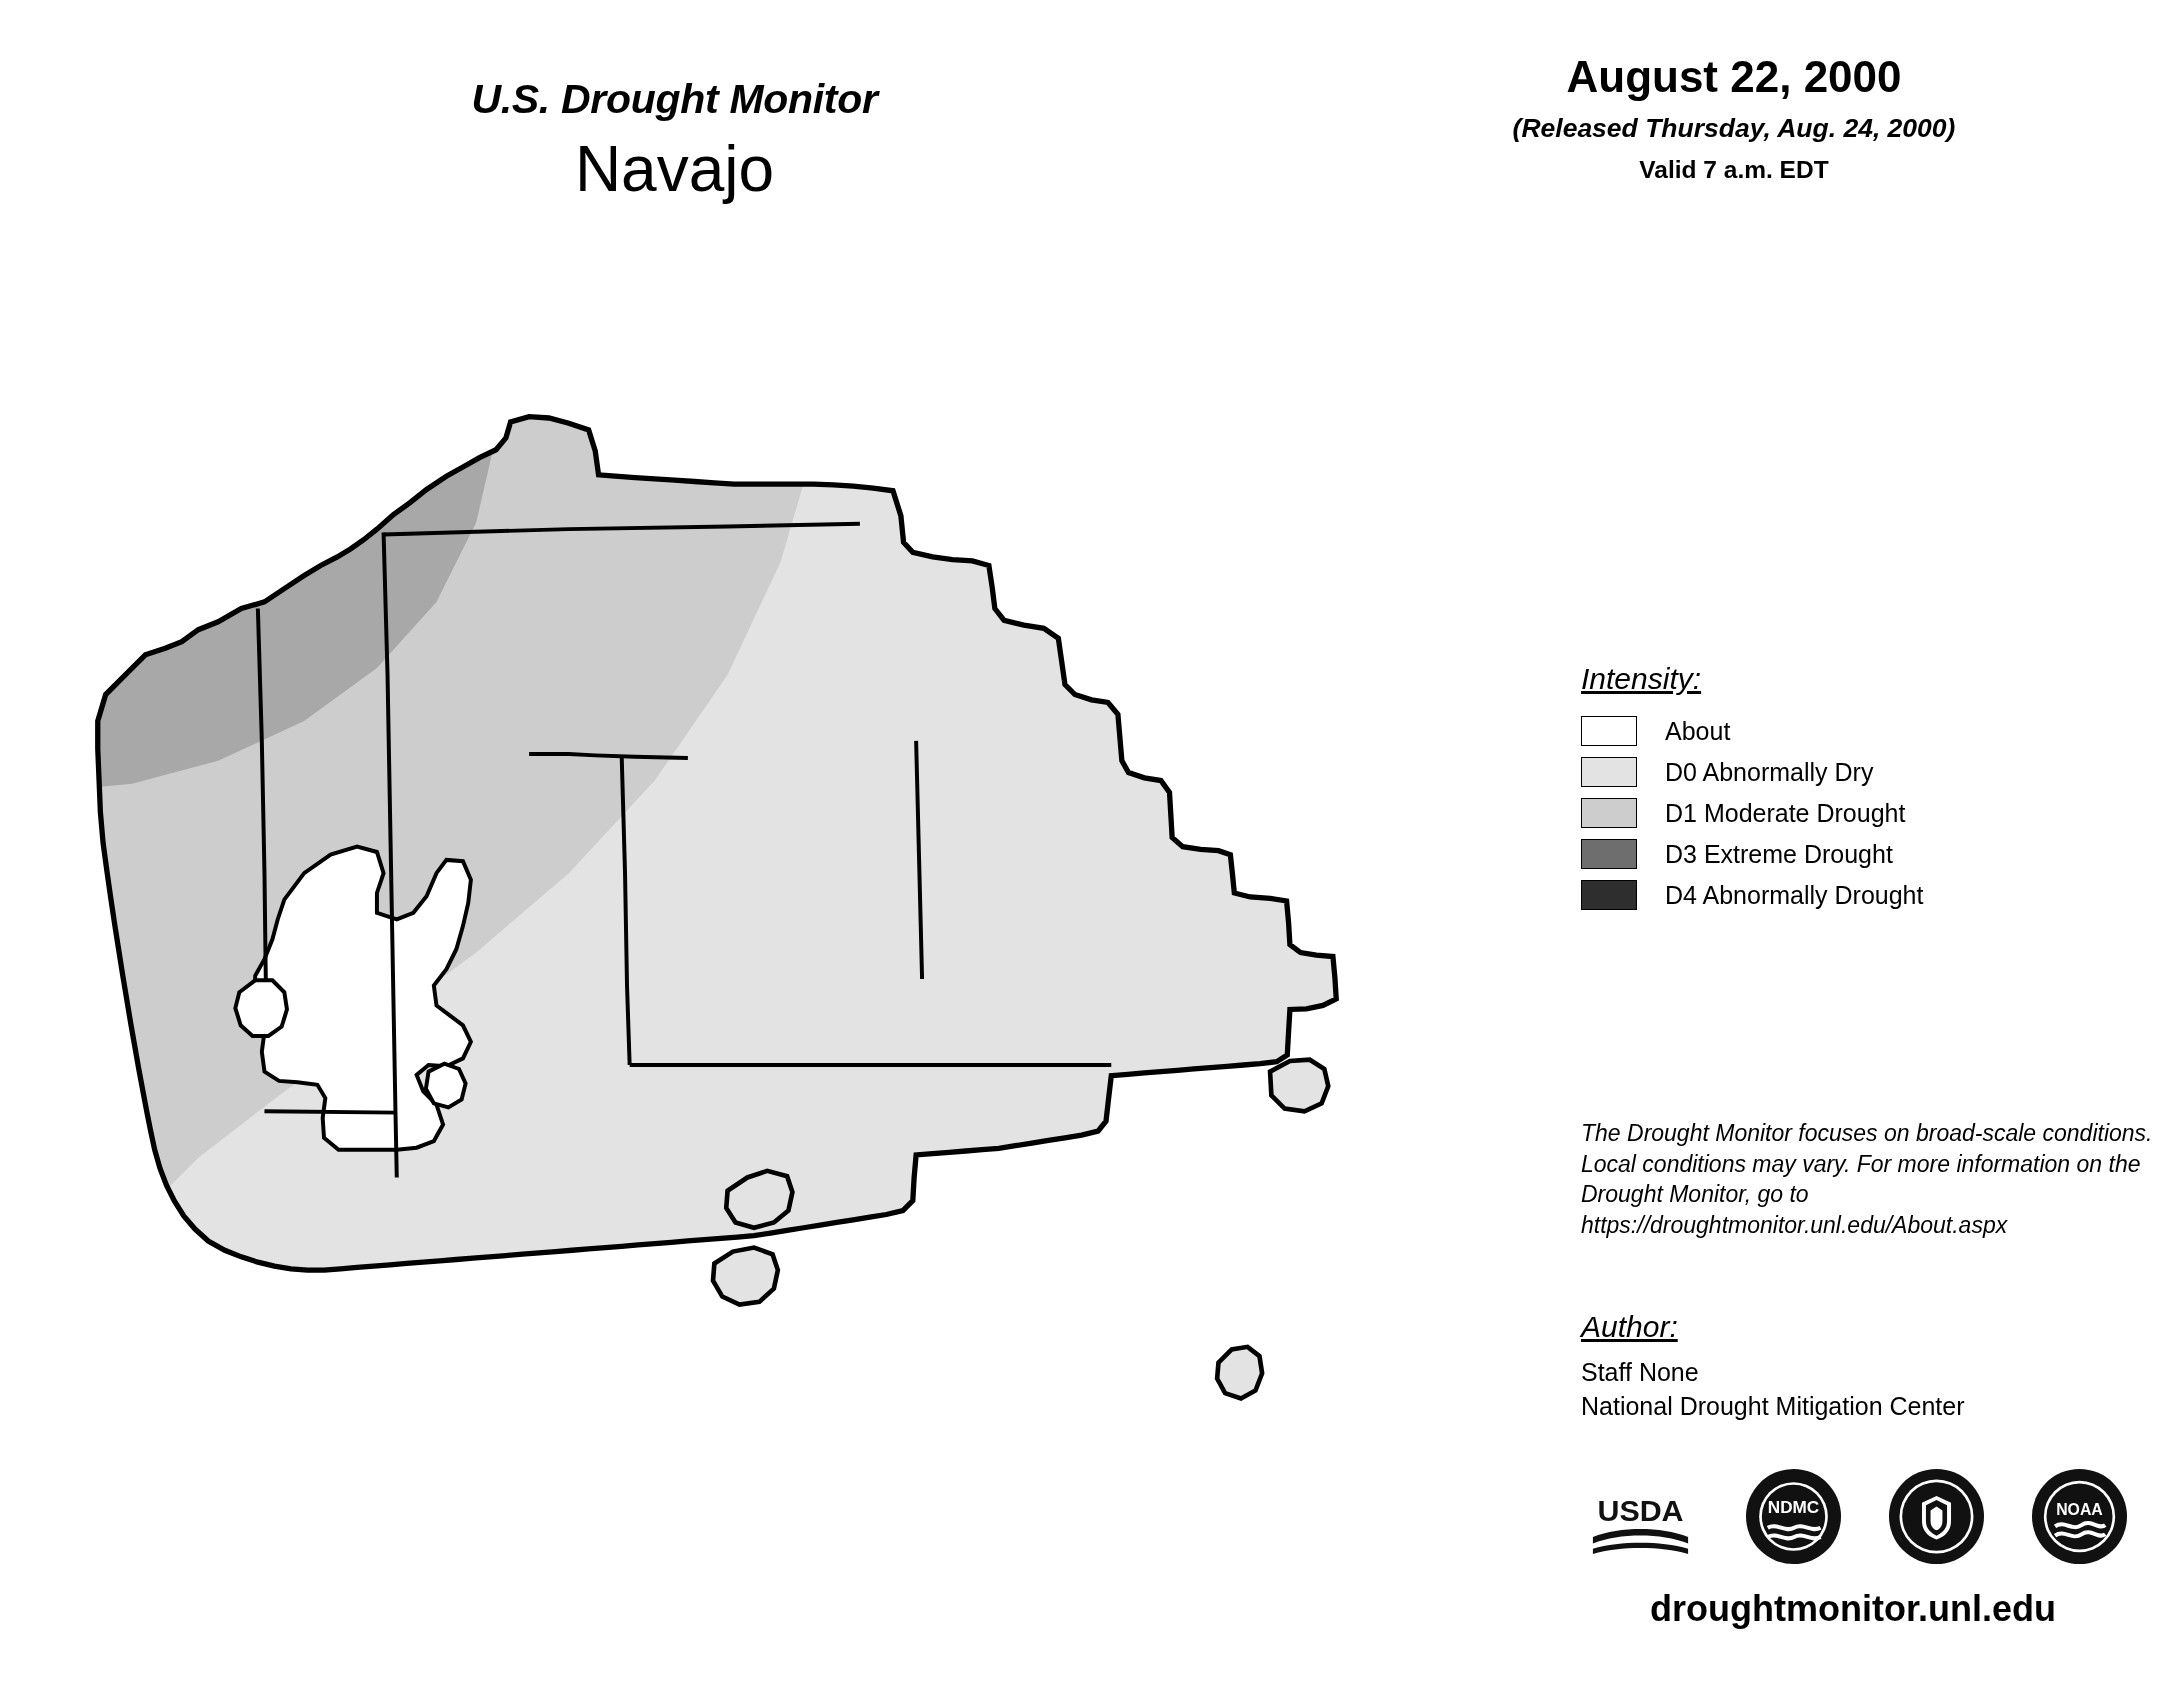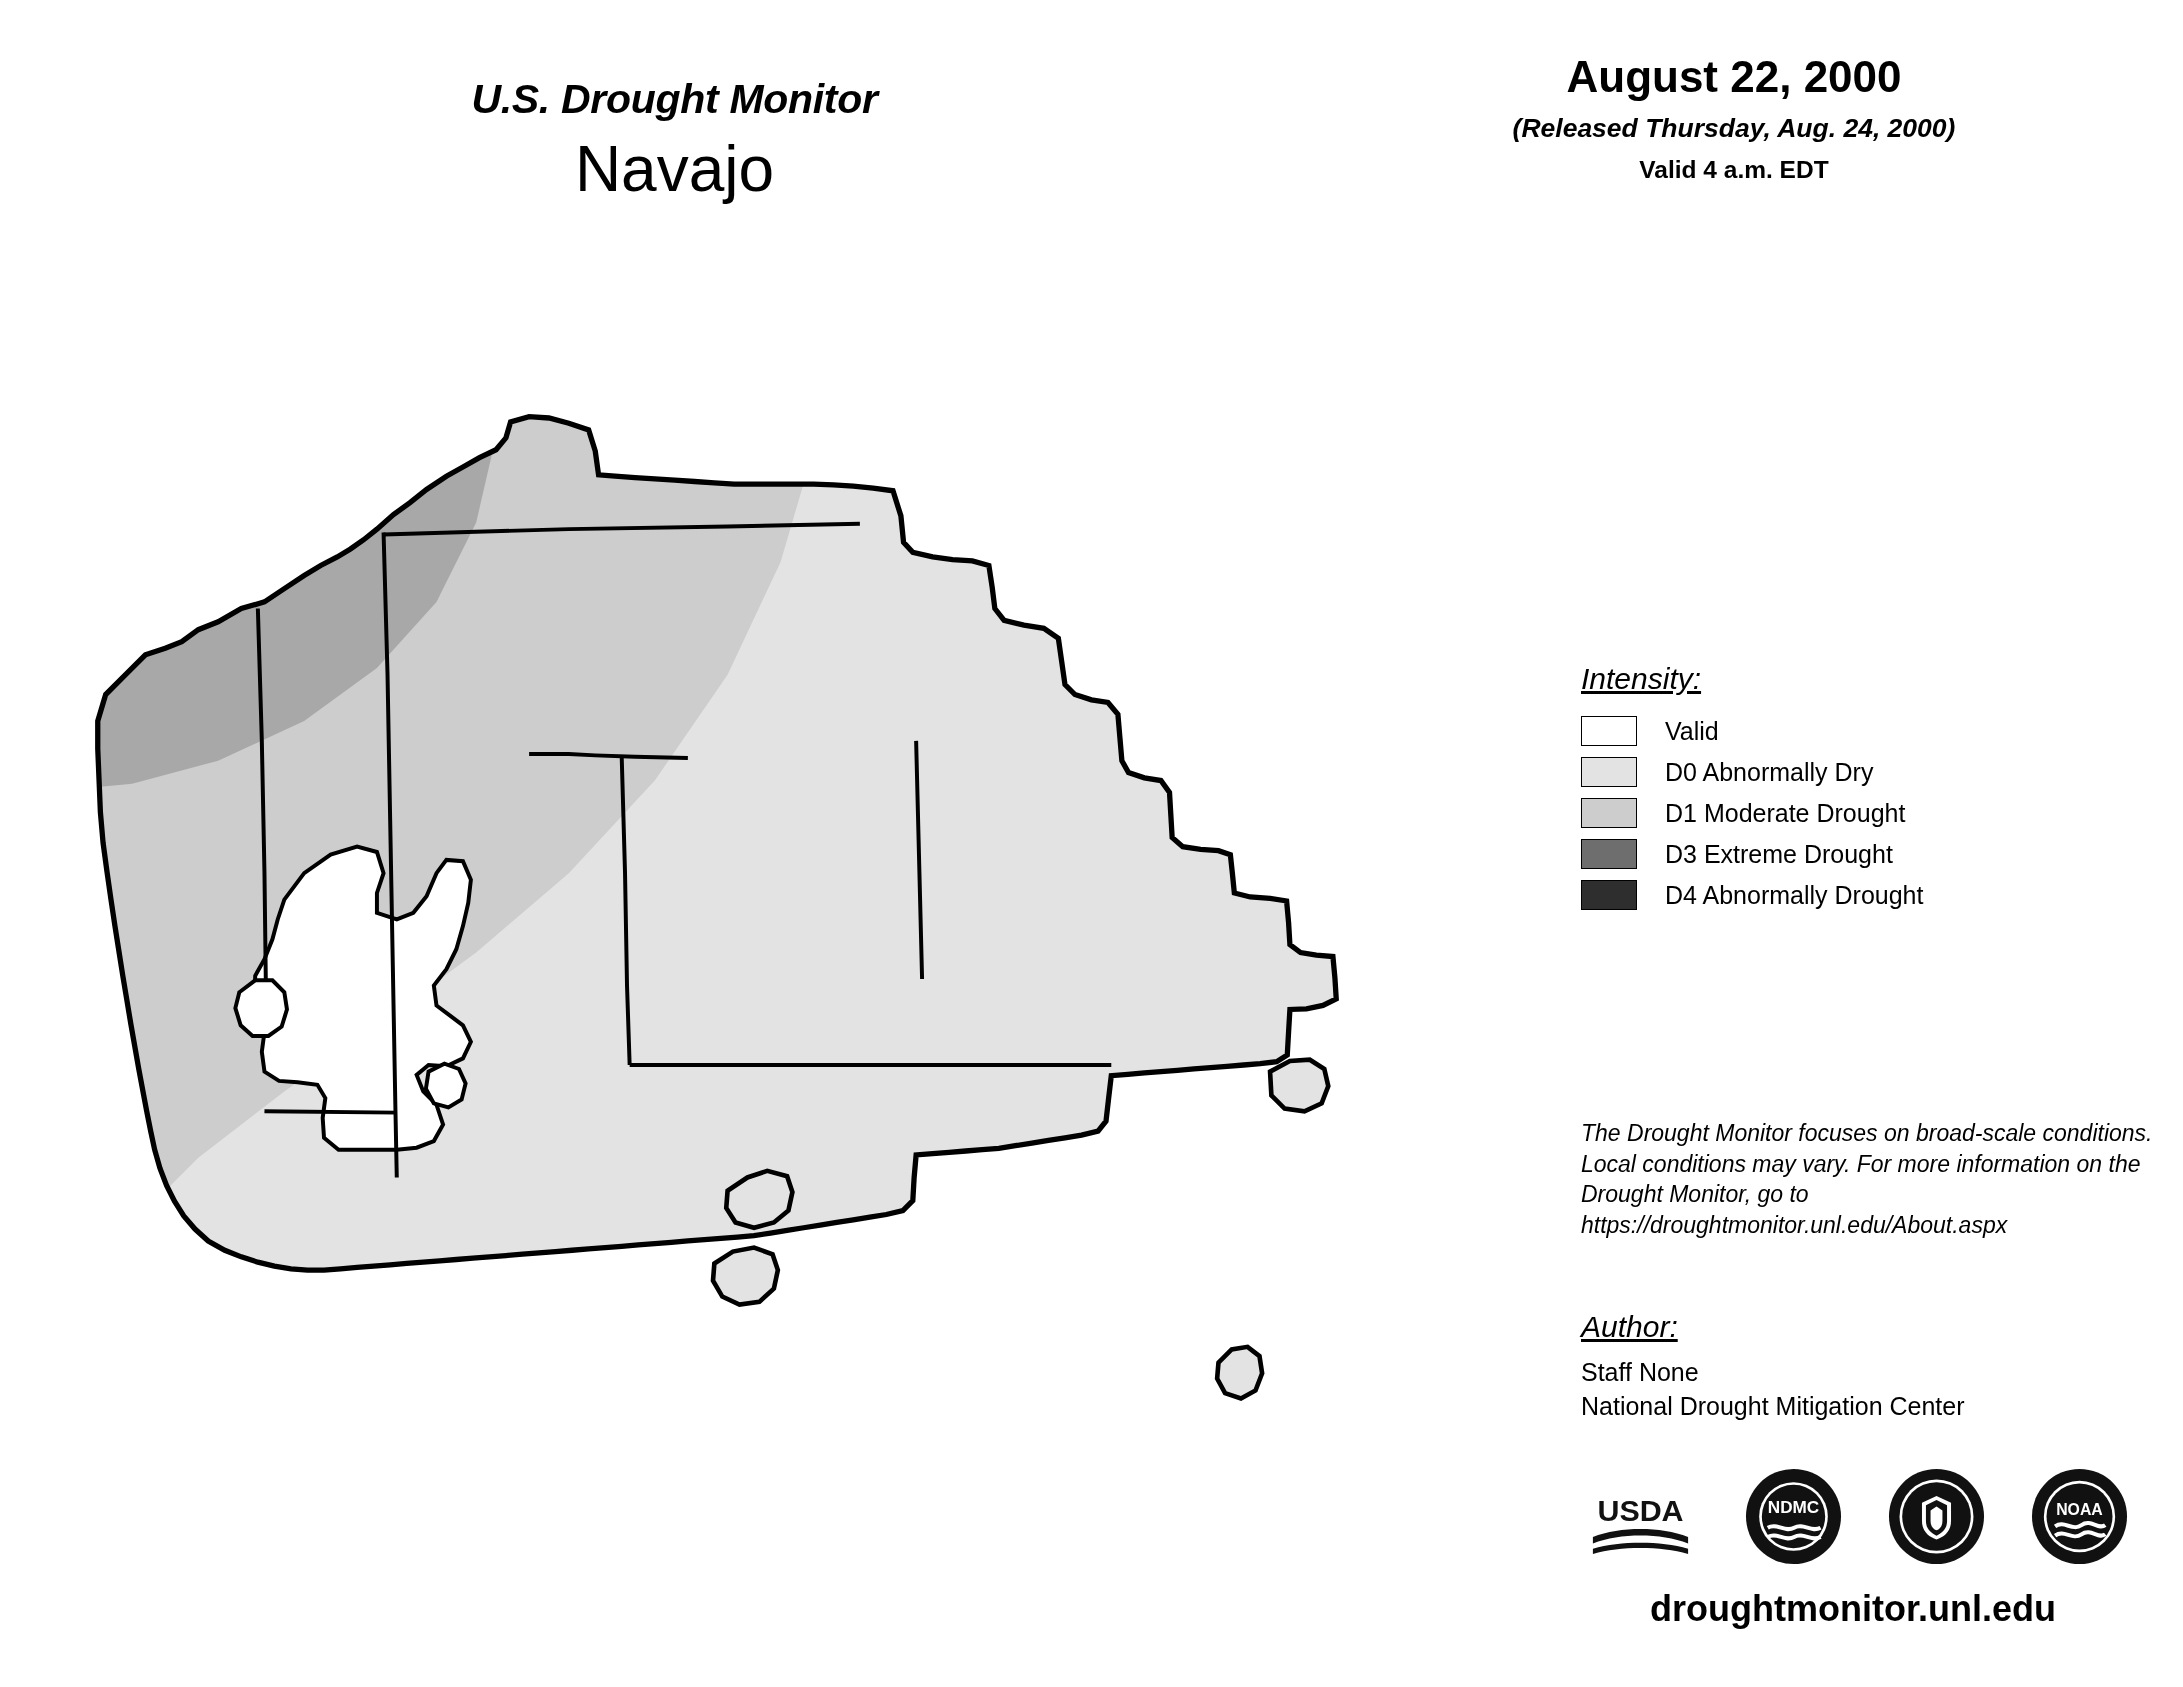--- a/index.html
+++ b/index.html
@@ -159,21 +159,21 @@
 <body>
 
 <div id="header-title-block">
   <div id="dm-product-name">U.S. Drought Monitor</div>
   <div id="region-name">Navajo</div>
 </div>
 
 <div id="header-date-block">
   <div id="valid-date">August 22, 2000</div>
   <div id="release-date">(Released Thursday, Aug. 24, 2000)</div>
-  <div id="valid-time">Valid 4 a.m. EDT</div>
+  <div id="valid-time">Valid 7 a.m. EDT</div>
 </div>
 
 <div id="map-area">
   <svg id="map-svg" width="1429" height="1138" viewBox="0 0 2160 1720" xmlns="http://www.w3.org/2000/svg">
     <defs>
       <clipPath id="navajo-clip">
         <path d="M48,470
                  L60,430 L90,400 L120,370 L150,360 L175,350 L200,332 L230,320
                  L265,300 L300,290 L330,270 L360,250 L385,235 L410,222 L430,210
                  L450,196 L470,180 L495,158 L520,140 L545,120 L575,100 L600,86
@@ -297,21 +297,21 @@
                L1798,1482 L1776,1494 L1752,1486 L1740,1464 Z"></path>
     </g>
   </svg>
 </div>
 
 <div id="legend-panel">
   <div id="legend-title">Intensity:</div>
 
   <div class="legend-row">
     <span class="legend-swatch" style="background:#ffffff"></span>
-    <span class="legend-label">Valid</span>
+    <span class="legend-label">About</span>
   </div>
   <div class="legend-row">
     <span class="legend-swatch" style="background:#e3e3e3"></span>
     <span class="legend-label">D0 Abnormally Dry</span>
   </div>
   <div class="legend-row">
     <span class="legend-swatch" style="background:#cdcdcd"></span>
     <span class="legend-label">D1 Moderate Drought</span>
   </div>
   <div class="legend-row">

